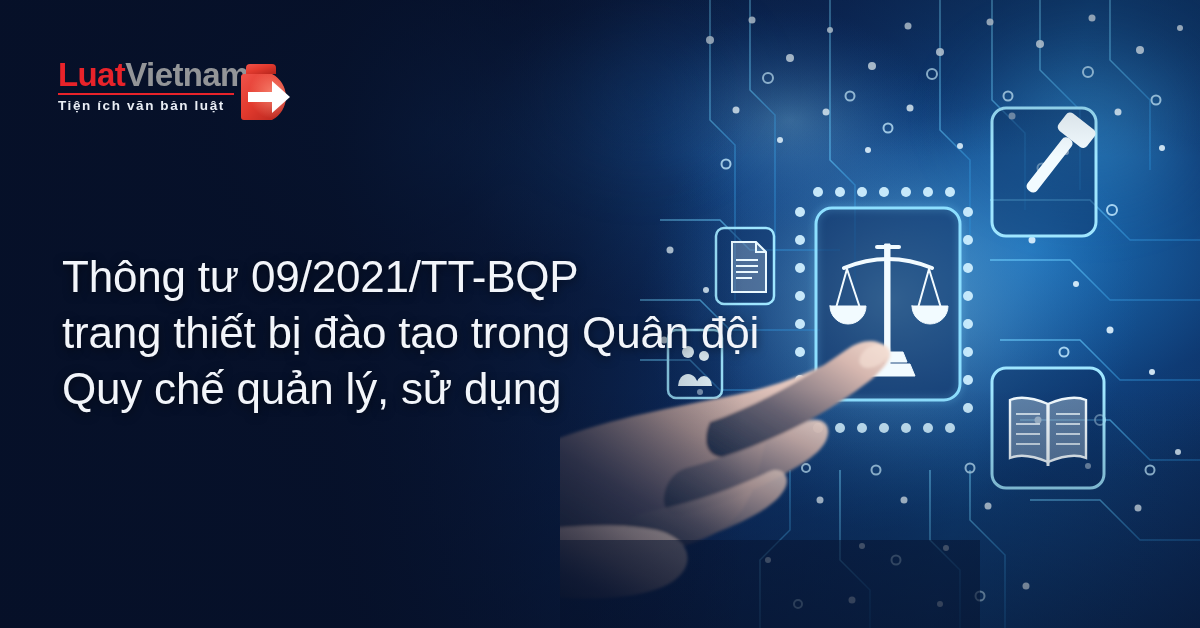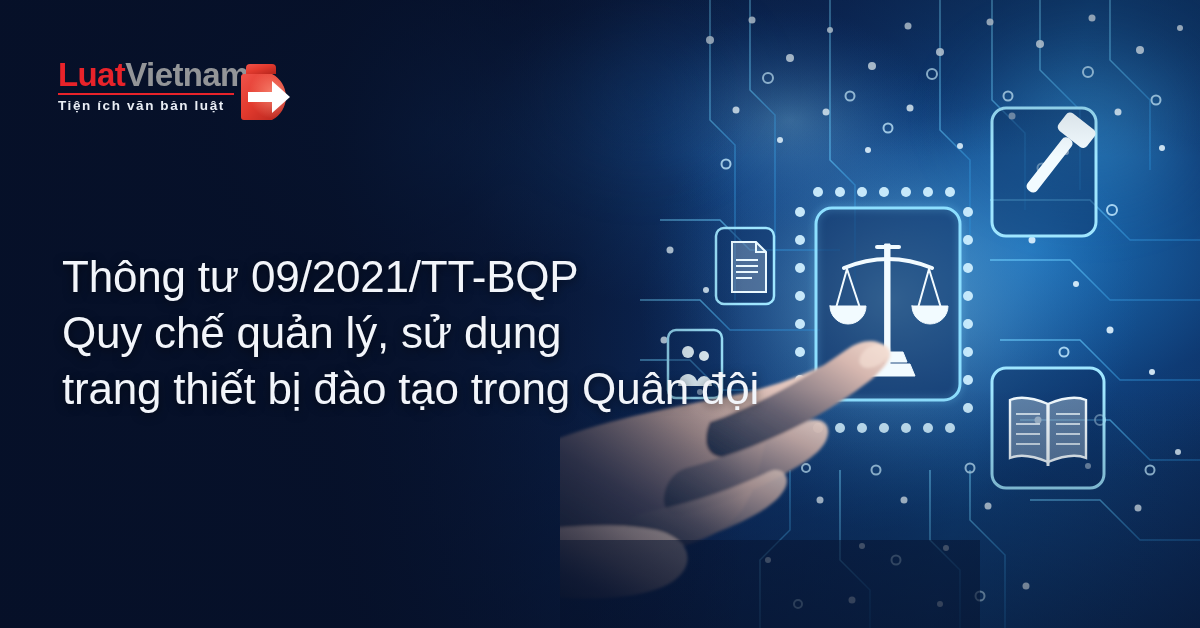--- a/index.html
+++ b/index.html
@@ -401,17 +401,17 @@
 
         <g fill="#ffffff">
           <path d="M12 38 h24 v-11 l18 16 -18 16 v-11 h-24 z"></path>
         </g>
       </svg>
     </div>
   </div>
 
   <div class="headline">
     <div>Thông tư 09/2021/TT-BQP</div>
+    <div>trang thiết bị đào tạo trong Quân đội</div>
     <div>Quy chế quản lý, sử dụng</div>
-    <div>trang thiết bị đào tạo trong Quân đội</div>
   </div>
 
 </div>
 
 </body></html>

